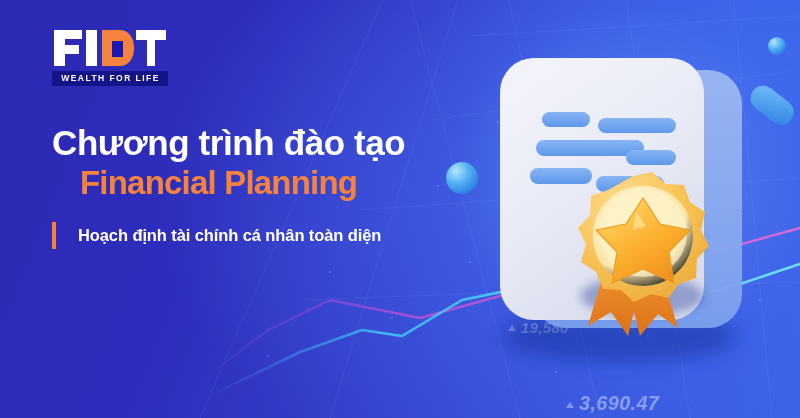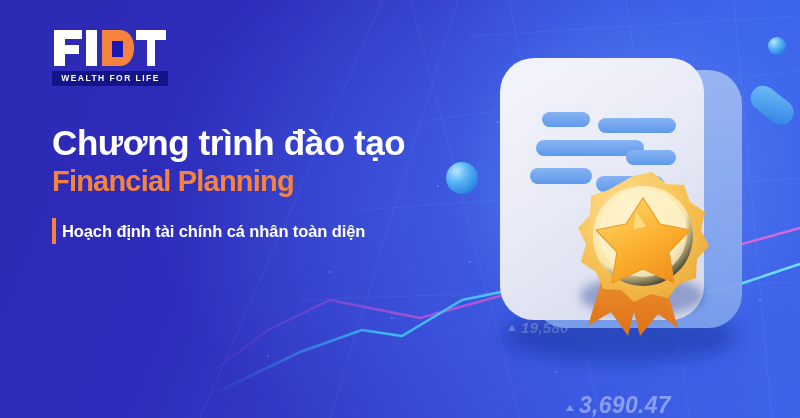--- a/index.html
+++ b/index.html
@@ -82,31 +82,32 @@
     color:#ffffff;
     font-size:35px;
     font-weight:bold;
     letter-spacing:-0.4px;
     line-height:1.06;
     white-space:nowrap;
     margin-top:12px;
   }
   .line2 {
     color:#f5833d;
-    font-size:29px;
+    font-size:33px;
     font-weight:bold;
     letter-spacing:-0.8px;
     line-height:1.12;
     margin-top:4px;
     white-space:nowrap;
+    margin-left:28px;
   }
   .sub {
     margin-top:20px;
     border-left:4px solid #f5833d;
-    padding-left:6px;
+    padding-left:22px;
   }
   .sub-line {
     color:#ffffff;
     font-size:16.5px;
     font-weight:bold;
     line-height:1.62;
     letter-spacing:-0.1px;
     white-space:nowrap;
   }
 
@@ -122,21 +123,21 @@
   .ticker .tri {
     display:inline-block;
     width:0;height:0;
     border-left:4px solid transparent;
     border-right:4px solid transparent;
     border-bottom:6px solid rgba(226,236,255,.42);
     margin-right:5px;
     vertical-align:2px;
   }
   .ticker-a { left:508px; top:319px; font-size:15px; }
-  .ticker-b { left:566px; top:392px; font-size:23px; }
+  .ticker-b { left:566px; top:392px; font-size:20px; }
 
   
   .illu { position:absolute; left:470px; top:40px; width:330px; height:340px; }
   .illu svg { display:block; overflow:visible; }
 </style>
 </head>
 <body>
 
 <div class="banner">
 

